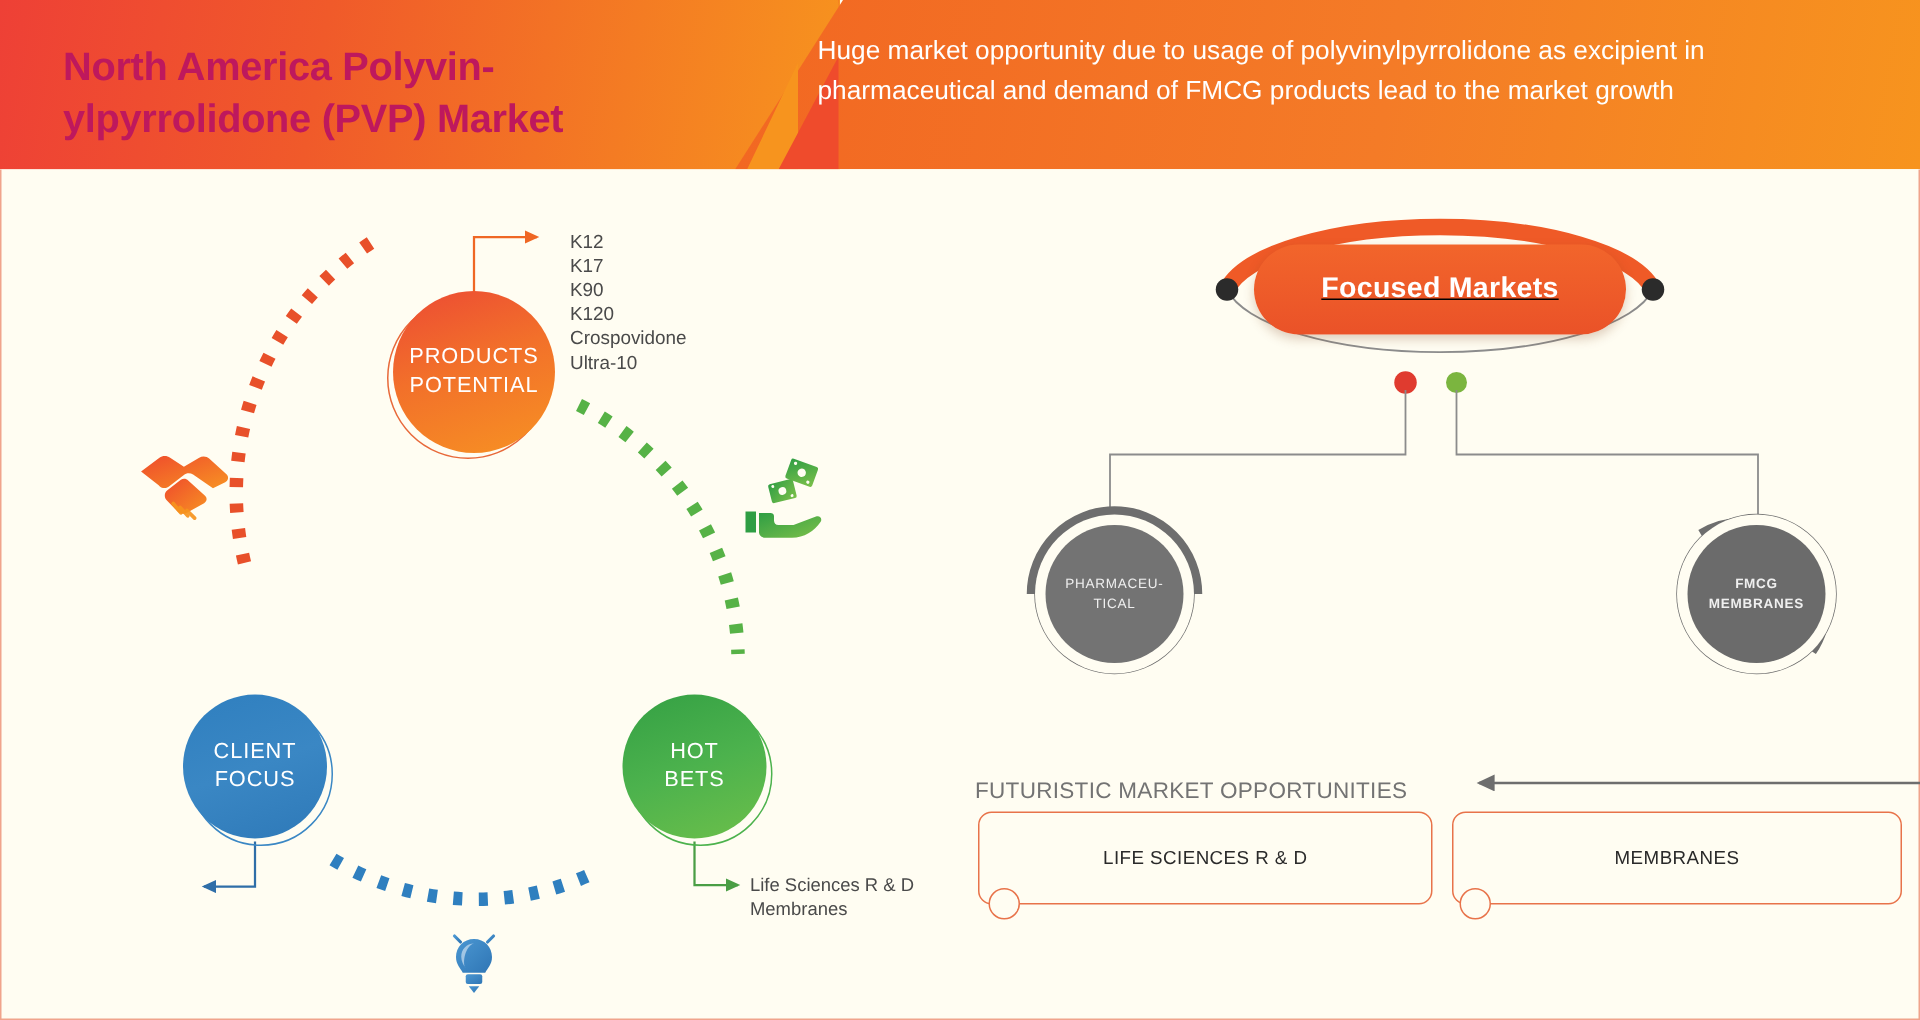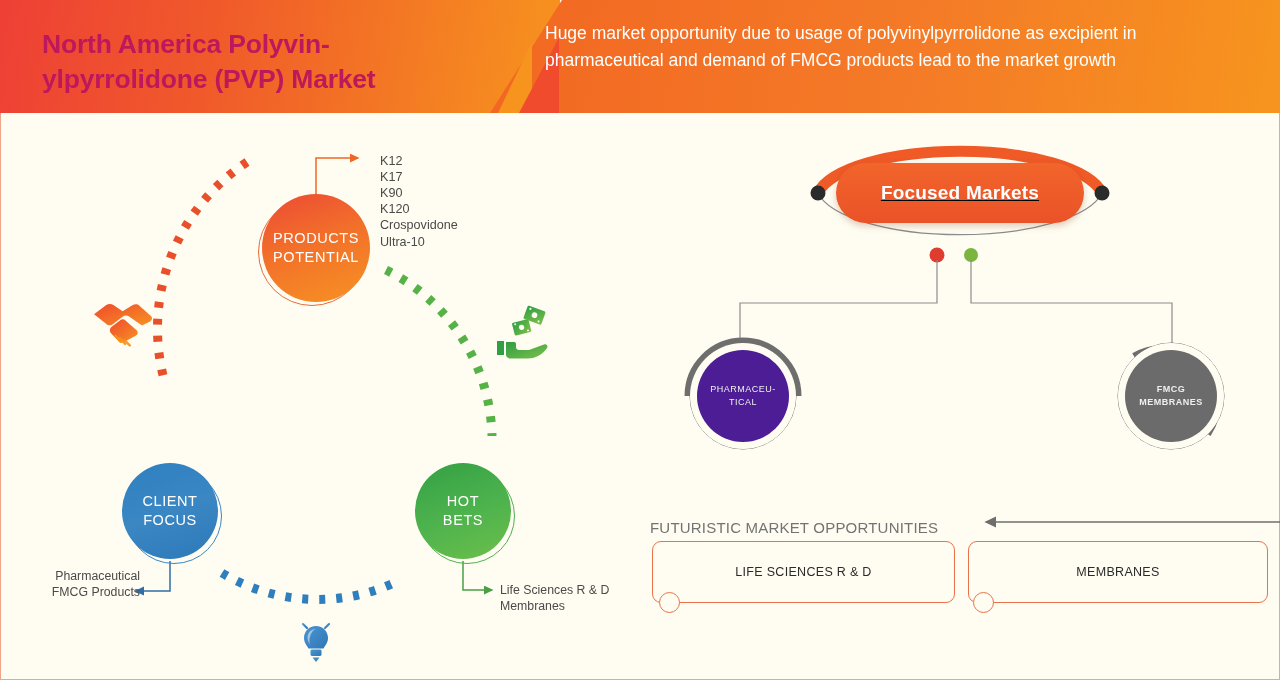--- a/index.html
+++ b/index.html
@@ -102,21 +102,21 @@
     background:linear-gradient(180deg,#f2652b 0%,#ea5228 100%);
     border-radius:30px;
     display:flex; align-items:center; justify-content:center;
     box-shadow:0 3px 7px rgba(120,60,20,.25);
     text-decoration:underline;
   }
   .pill span { color:#fff; font-size:19px; font-weight:bold; letter-spacing:.2px; }
 
   .gcircle { position:absolute; border-radius:50%; }
   #gc-pharma { left:697px; top:350px; width:92px; height:92px;
-    background:#4c1d95; box-shadow:0 0 0 7px #fffdf2, 0 2px 6px rgba(0,0,0,.2); }
+    background:#737373; box-shadow:0 0 0 7px #fffdf2, 0 2px 6px rgba(0,0,0,.2); }
   #gc-fmcg { left:1125px; top:350px; width:92px; height:92px;
     background:#6b6b6b; box-shadow:0 0 0 7px #fffdf2, 0 2px 6px rgba(0,0,0,.2);font-weight:bold; }
   .gc-lbl {
     position:absolute; left:0; top:0; width:100%; height:100%;
     display:flex; flex-direction:column; align-items:center; justify-content:center;
     color:#efefef; font-size:9px; letter-spacing:.5px; line-height:1.4; text-align:center;
   }
 
   
   .fut-title {
@@ -299,24 +299,20 @@
 
   <div class="klist">
     <div>K12</div>
     <div>K17</div>
     <div>K90</div>
     <div>K120</div>
     <div>Crospovidone</div>
     <div>Ultra-10</div>
   </div>
 
-  <div class="focus-note">
-    <div>Pharmaceutical</div>
-    <div>FMCG Products</div>
-  </div>
 
   <div class="hot-note">
     <div>Life Sciences R &amp; D</div>
     <div>Membranes</div>
   </div>
 
   <div class="pill">
     <span>Focused Markets</span>
   </div>
 

